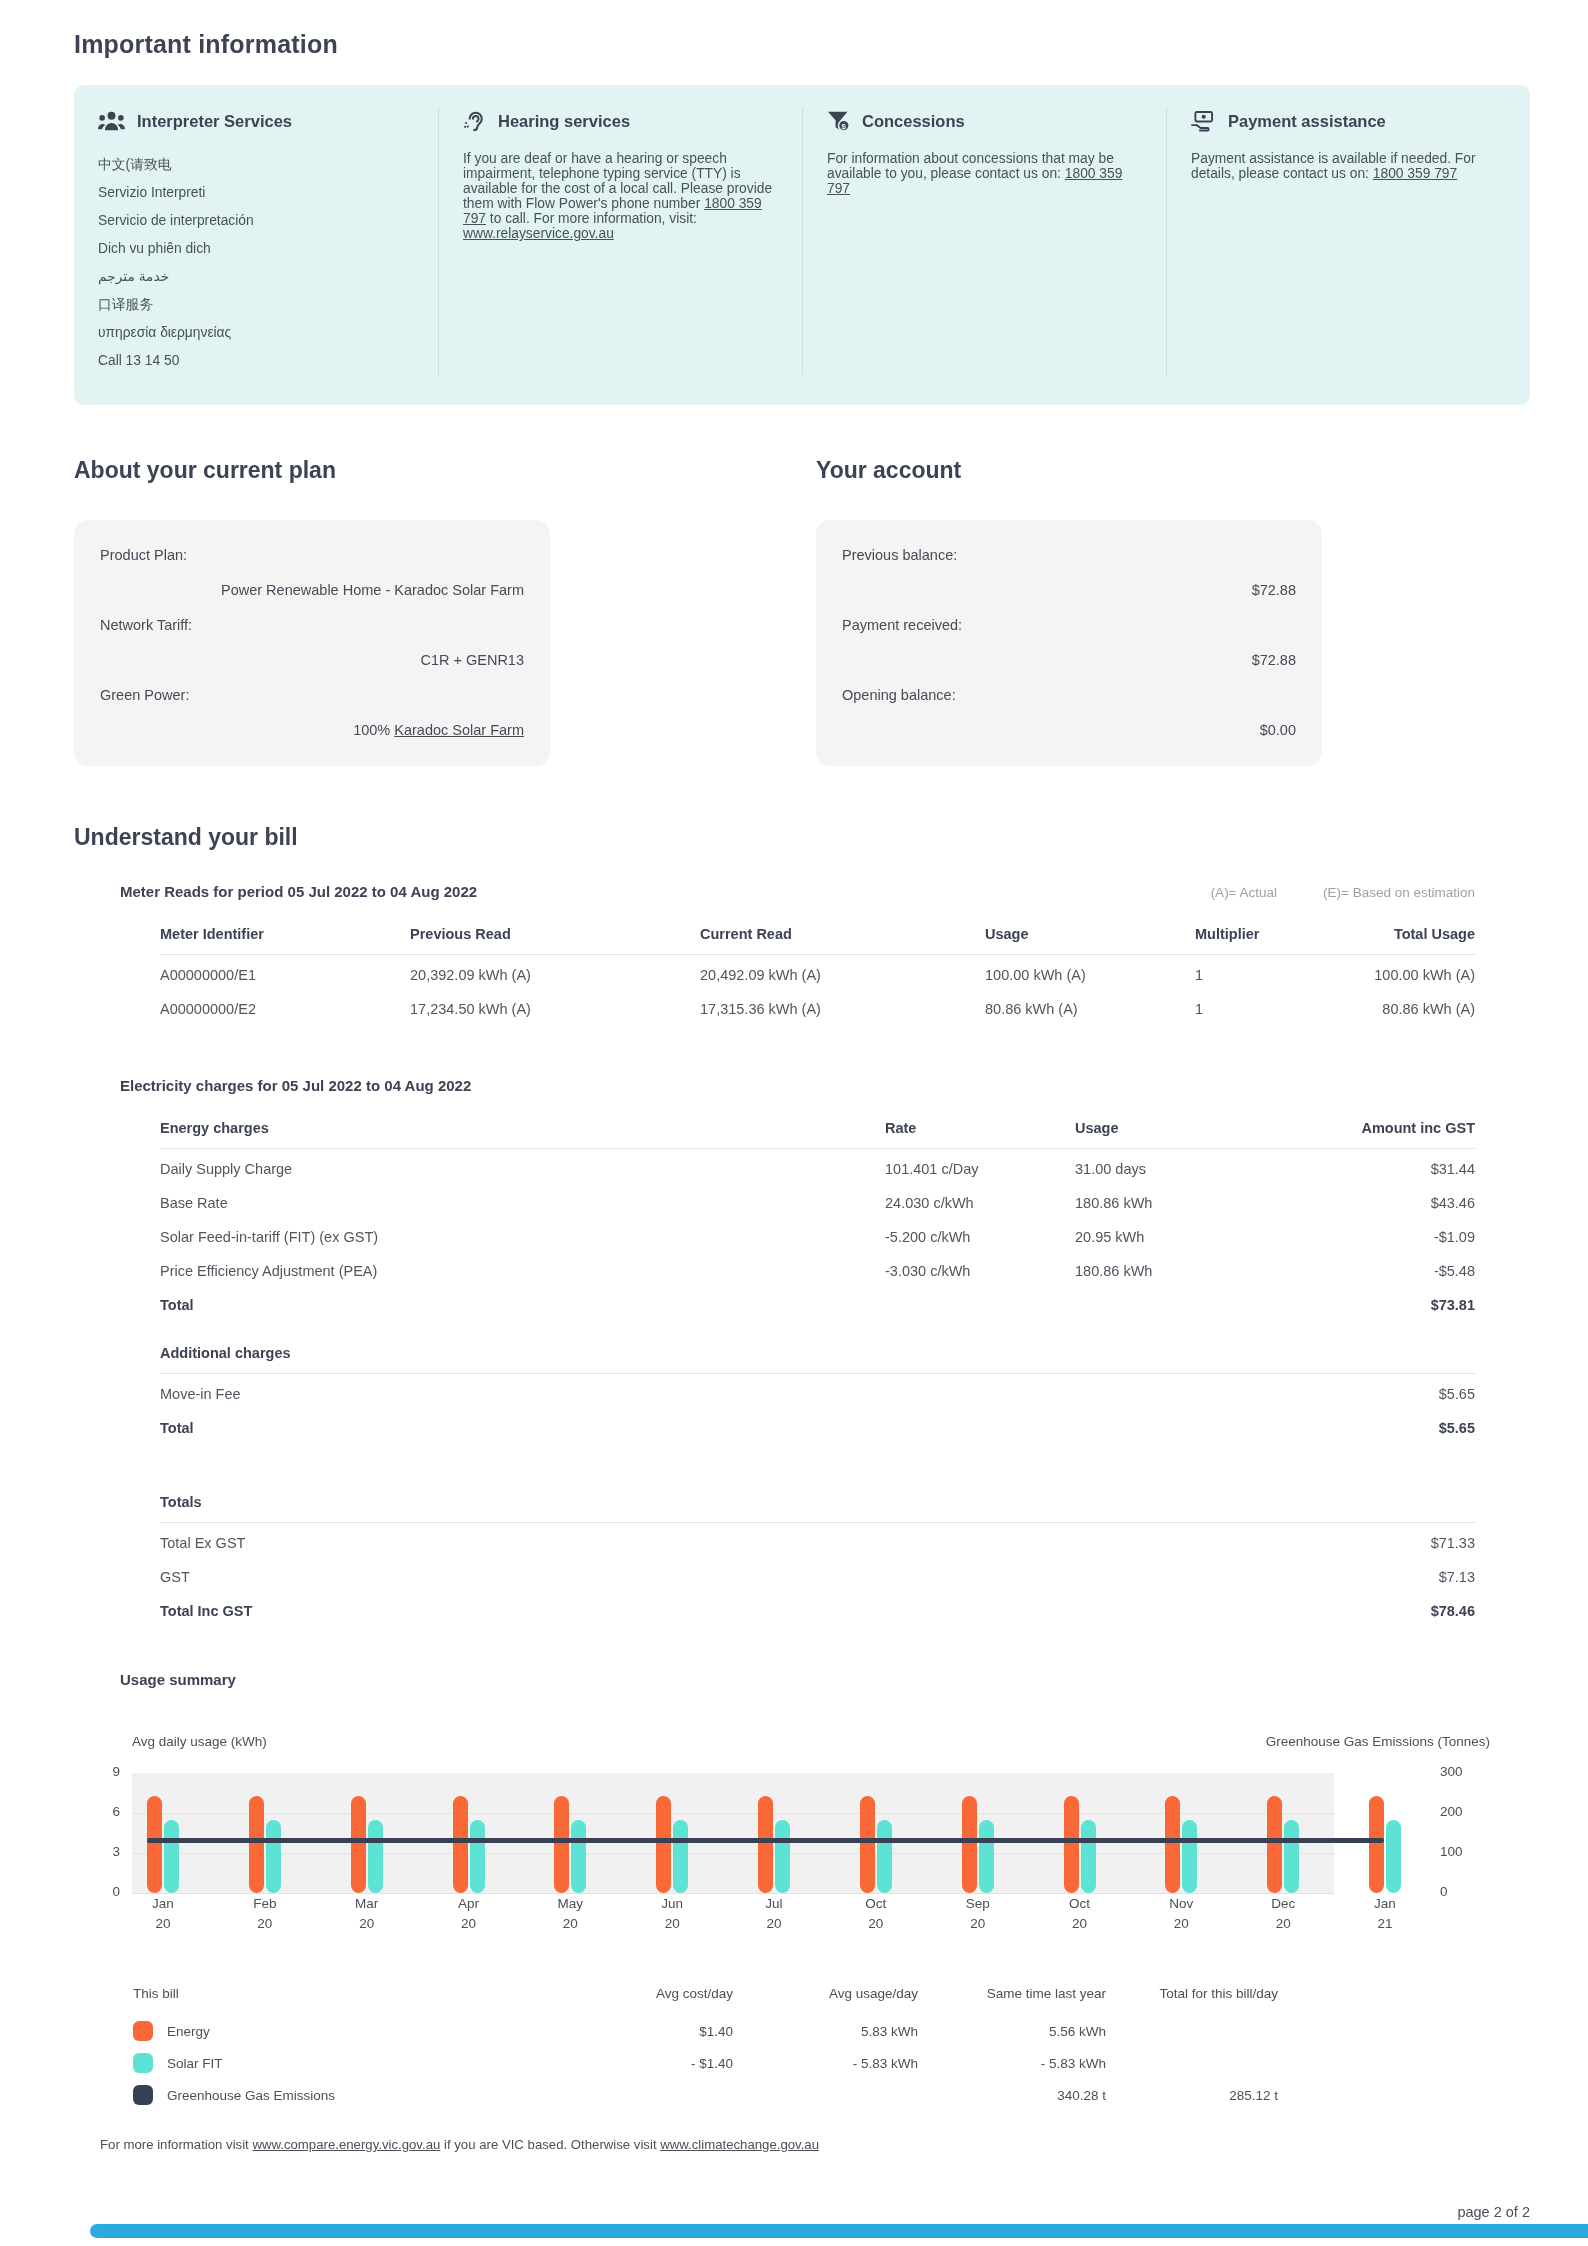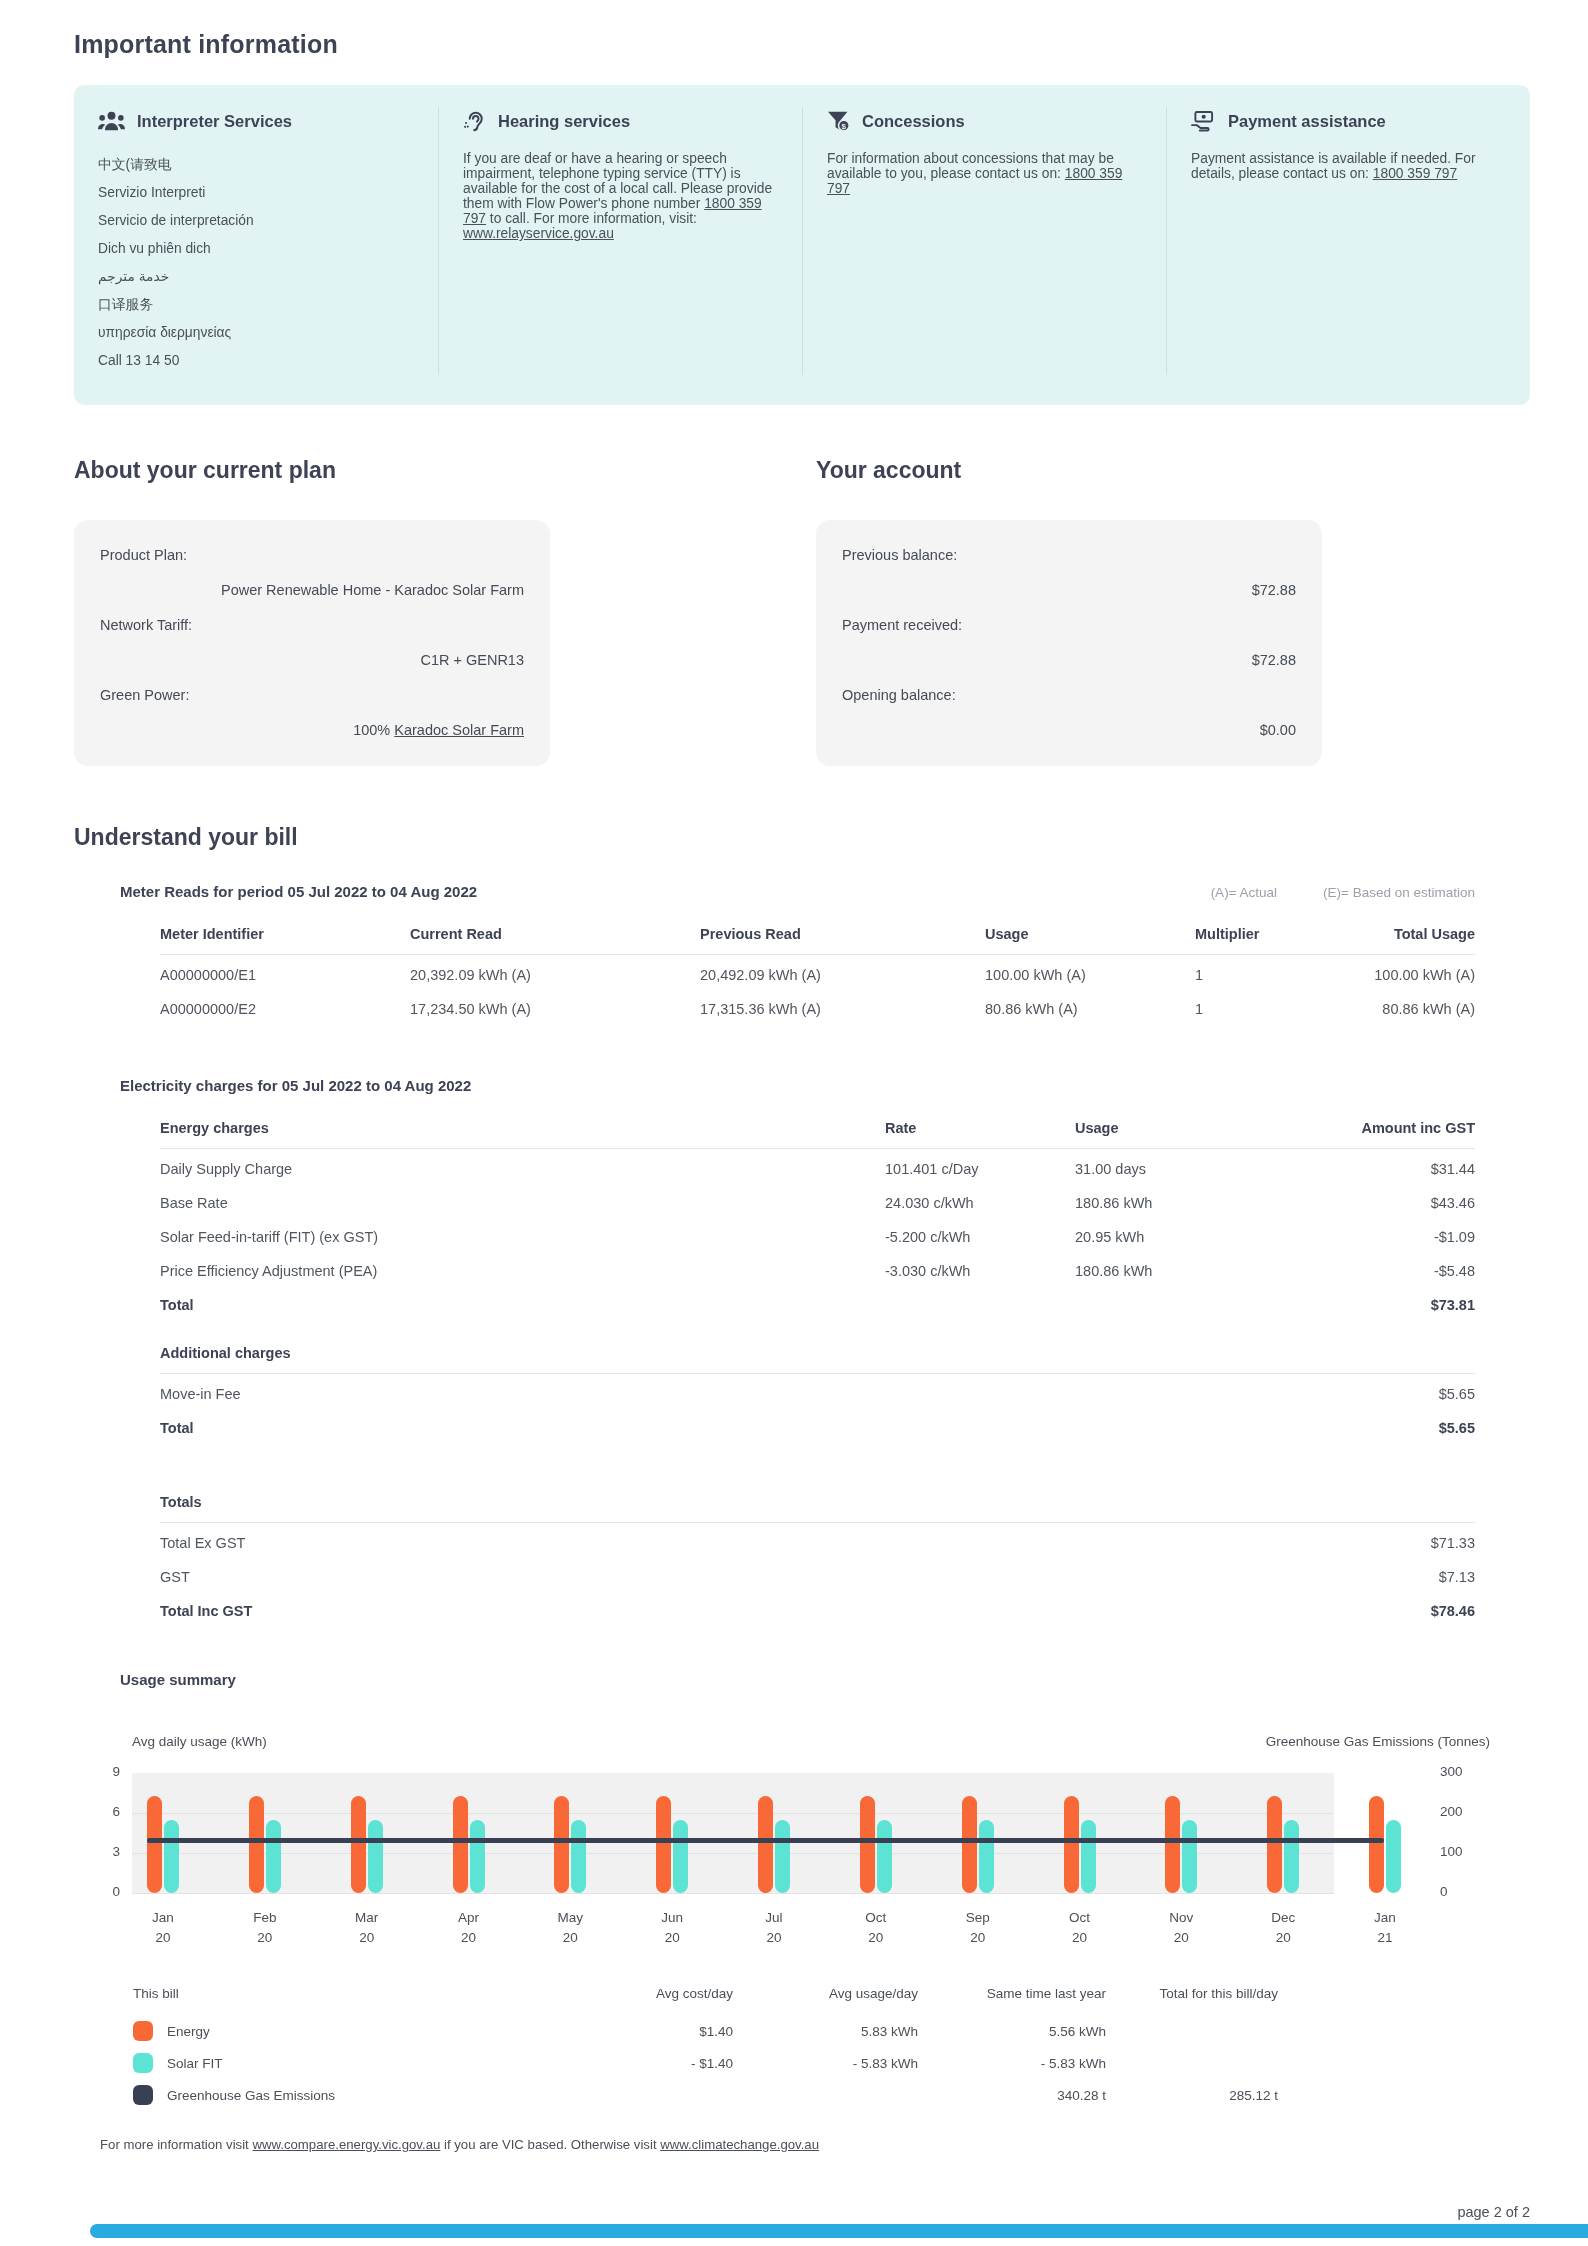--- a/index.html
+++ b/index.html
@@ -49,21 +49,21 @@
   .chart-wrap{position:relative;margin:46px 0 0 12px;width:1202px;}
   .axis-titles{display:flex;justify-content:space-between;width:1358px;font-size:13.5px;color:#4a5058;margin-top:18px;}
   .plot{position:relative;height:120px;background:#f1f1f2;margin-top:24px;border-bottom:1px solid #e3e3e5;}
   .gridline{position:absolute;left:0;right:0;height:1px;background:#e3e3e5;}
   .bar{position:absolute;bottom:0;width:15px;border-radius:8px;}
   .ghg-line{position:absolute;height:5px;border-radius:2px;}
   .tick{position:absolute;font-size:13.5px;color:#4a5058;}
   .tick.l{left:-36px;width:24px;text-align:right;}
   .tick.rr{left:1308px;width:40px;text-align:left;}
   .months{position:relative;height:58px;}
-  .mlabel{position:absolute;top:14px;width:80px;text-align:center;font-size:13.5px;color:#4a5058;line-height:20px;}
+  .mlabel{position:absolute;top:0;width:80px;text-align:center;font-size:13.5px;color:#4a5058;line-height:20px;}
 
   
   .legend-grid{display:grid;grid-template-columns:280px 320px 185px 188px 172px;margin:34px 0 0 13px;font-size:13.5px;color:#4a5058;}
   .lg-hdr{padding-bottom:14px;}
   .lg-cell{height:32px;display:flex;align-items:center;}
   .lg-cell.r{justify-content:flex-end;text-align:right;}
   .sw{width:20px;height:20px;border-radius:6px;margin-right:14px;flex:0 0 auto;}
 
   .foot-note{margin:26px 55px 0 -20px;font-size:13.2px;color:#4a5058;}
   .page-num{position:absolute;right:58px;top:2204px;font-size:14.5px;color:#4a5058;}
@@ -200,22 +200,22 @@
 
     <div class="sec-row">
       <div class="sec-title">Meter Reads for period 05 Jul 2022 to 04 Aug 2022</div>
       <div class="sec-legend">
         <span>(A)= Actual</span>
         <span>(E)= Based on estimation</span>
       </div>
     </div>
     <div class="tbl meter-grid" id="meter-grid">
         <div class="hdr">Meter Identifier</div>
+        <div class="hdr">Previous Read</div>
         <div class="hdr">Current Read</div>
-        <div class="hdr">Previous Read</div>
         <div class="hdr">Usage</div>
         <div class="hdr">Multiplier</div>
         <div class="hdr r">Total Usage</div>
         <div class="rule"></div>
         <div class="cell">A00000000/E1</div>
         <div class="cell">20,392.09 kWh (A)</div>
         <div class="cell">20,492.09 kWh (A)</div>
         <div class="cell">100.00 kWh (A)</div>
         <div class="cell">1</div>
         <div class="cell r">100.00 kWh (A)</div>

